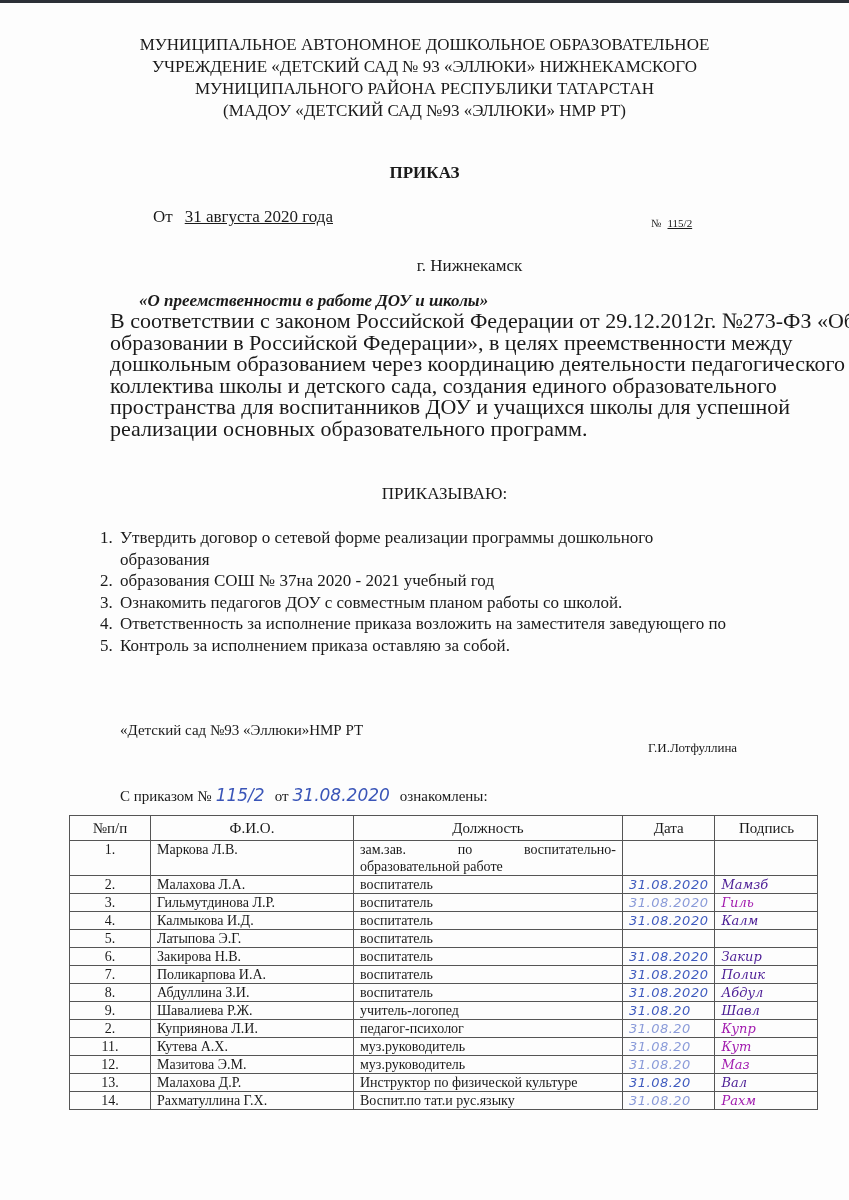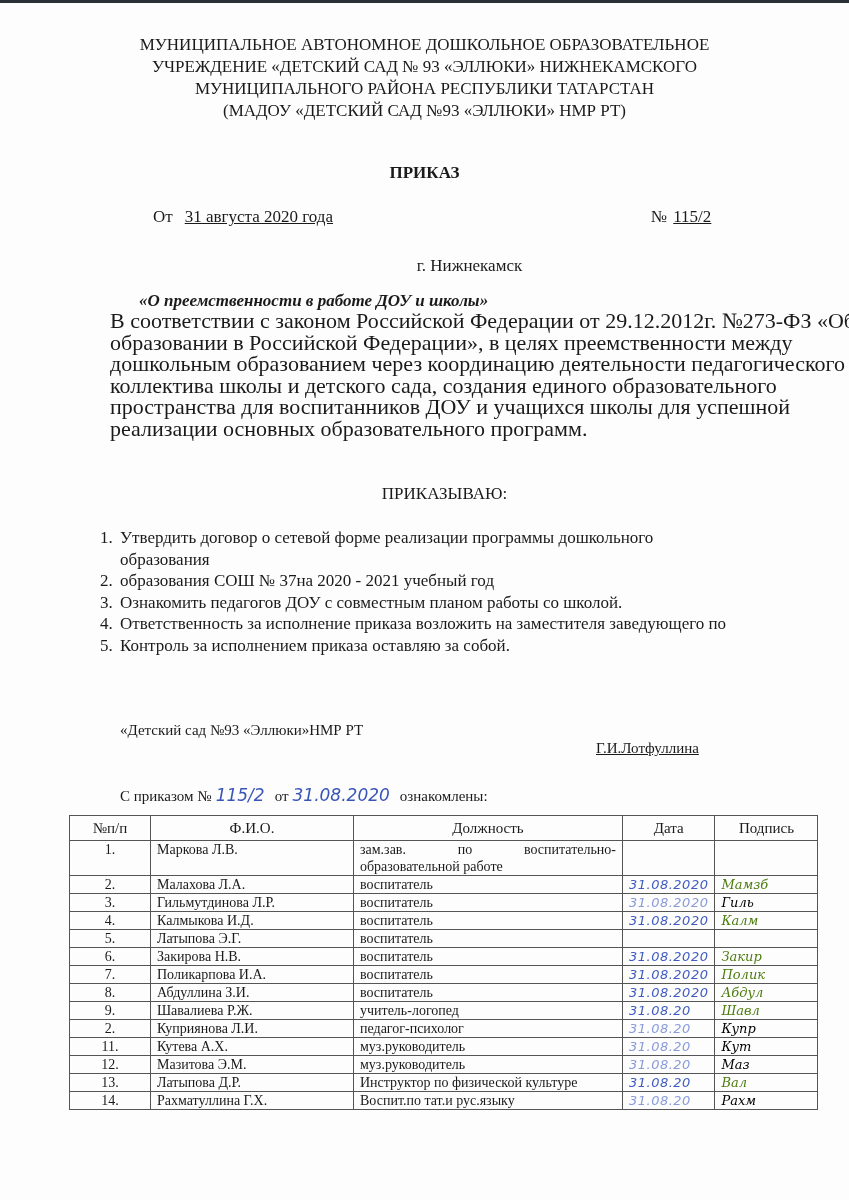--- a/index.html
+++ b/index.html
@@ -7,54 +7,54 @@
     width: 849px; height: 1200px; background: #fdfdfd; position: relative; overflow: hidden;
     font-family: "Liberation Serif", "DejaVu Serif", serif; color: #1a1a1a;
   }
   .topbar { position: absolute; left: 0; top: 0; width: 849px; height: 3px; background: #2b2f36; }
   .abs { position: absolute; }
   .header { left: 0; top: 34px; width: 849px; text-align: center; font-size: 17px; line-height: 22px; }
   .header div { white-space: nowrap; }
   .title { left: 0; top: 163px; width: 849px; text-align: center; font-weight: bold; font-size: 17px; }
   .from { left: 120px; top: 207px; font-size: 17px; margin-left: 33px; }
   .from .u { text-decoration: underline; margin-left: 12px; }
-  .num { left: 651px; top: 207px; font-size: 17px; }
+  .num { left: 651px; top: 217px; font-size: 11px; }
   .num .u { text-decoration: underline; margin-left: 6px; }
   .city { left: 0; top: 256px; width: 849px; text-align: center; font-size: 17px; margin-left: 45px; }
   .subject { left: 139px; top: 291px; font-weight: bold; font-size: 17px; font-style: italic; }
   .preamble { left: 110px; top: 310px; width: 640px; font-size: 22px; line-height: 21.5px; }
   .preamble div { white-space: nowrap; }
   .order-word { left: 0; top: 484px; width: 849px; text-align: center; font-size: 17px; margin-left: 20px; }
   .orders { left: 100px; top: 527px; width: 720px; font-size: 17px; line-height: 21.5px; }
   .orders .item { display: flex; }
   .orders .n { width: 20px; flex: none; }
   .orders .t div { white-space: nowrap; }
   .sign1 { left: 120px; top: 720px; font-size: 15px; line-height: 20px; }
-  .signer { left: 596px; top: 740px; font-size: 15px; text-decoration: underline; }
+  .signer { left: 648px; top: 740px; font-size: 13px; }
   .ack { left: 120px; top: 785px; font-size: 15px; }
   .hand { font-family: "DejaVu Sans", sans-serif; font-style: italic; color: #3a55b8; font-size: 17px; }
   .ack .hand { margin: 0 10px 0 4px; }
 
   table.list {
     position: absolute; left: 69px; top: 815px; border-collapse: collapse;
     font-size: 14px; line-height: 17px;
   }
   table.list td, table.list th {
     border: 1px solid #555; padding: 0 6px; height: 17px; font-weight: normal; vertical-align: top;
   }
   table.list th { font-size: 15px; height: 24px; vertical-align: middle; text-align: center; }
   .c-num { width: 68px; text-align: center; }
   .c-name { width: 190px; }
   .c-pos { width: 256px; }
   .c-date { width: 64px; margin-left: 28px; }
   .c-sig { width: 90px; }
   .hw-date { font-family: "DejaVu Sans", sans-serif; font-style: italic; color: #3f5bbf; font-size: 13px; white-space: nowrap; letter-spacing: 0.5px; }
   .hw-date.faint { color: #8a9bd9; }
-  .hw-sig { font-family: "DejaVu Serif", serif; font-style: italic; color: #4d7c0f; font-size: 13px; white-space: nowrap; }
-  .hw-sig.faint { color: #000000; text-align: right; }
+  .hw-sig { font-family: "DejaVu Serif", serif; font-style: italic; color: #4c1d95; font-size: 13px; white-space: nowrap; }
+  .hw-sig.faint { color: #a21caf; text-align: right; }
 </style>
 </head>
 <body>
 
 <div class="topbar"></div>
 
 <div class="abs header">
   <div>МУНИЦИПАЛЬНОЕ АВТОНОМНОЕ ДОШКОЛЬНОЕ ОБРАЗОВАТЕЛЬНОЕ</div>
   <div>УЧРЕЖДЕНИЕ «ДЕТСКИЙ САД № 93 «ЭЛЛЮКИ» НИЖНЕКАМСКОГО</div>
   <div>МУНИЦИПАЛЬНОГО РАЙОНА РЕСПУБЛИКИ ТАТАРСТАН</div>
@@ -221,21 +221,21 @@
     </tr>
     <tr>
       <td class="c-num">12.</td>
       <td class="c-name">Мазитова Э.М.</td>
       <td class="c-pos">муз.руководитель</td>
       <td class="c-date"><span class="hw-date faint">31.08.20</span></td>
       <td class="c-sig"><span class="hw-sig faint">Маз</span></td>
     </tr>
     <tr>
       <td class="c-num">13.</td>
-      <td class="c-name">Латыпова Д.Р.</td>
+      <td class="c-name">Малахова Д.Р.</td>
       <td class="c-pos">Инструктор по физической культуре</td>
       <td class="c-date"><span class="hw-date">31.08.20</span></td>
       <td class="c-sig"><span class="hw-sig">Вал</span></td>
     </tr>
     <tr>
       <td class="c-num">14.</td>
       <td class="c-name">Рахматуллина Г.Х.</td>
       <td class="c-pos">Воспит.по тат.и рус.языку</td>
       <td class="c-date"><span class="hw-date faint">31.08.20</span></td>
       <td class="c-sig"><span class="hw-sig faint">Рахм</span></td>

